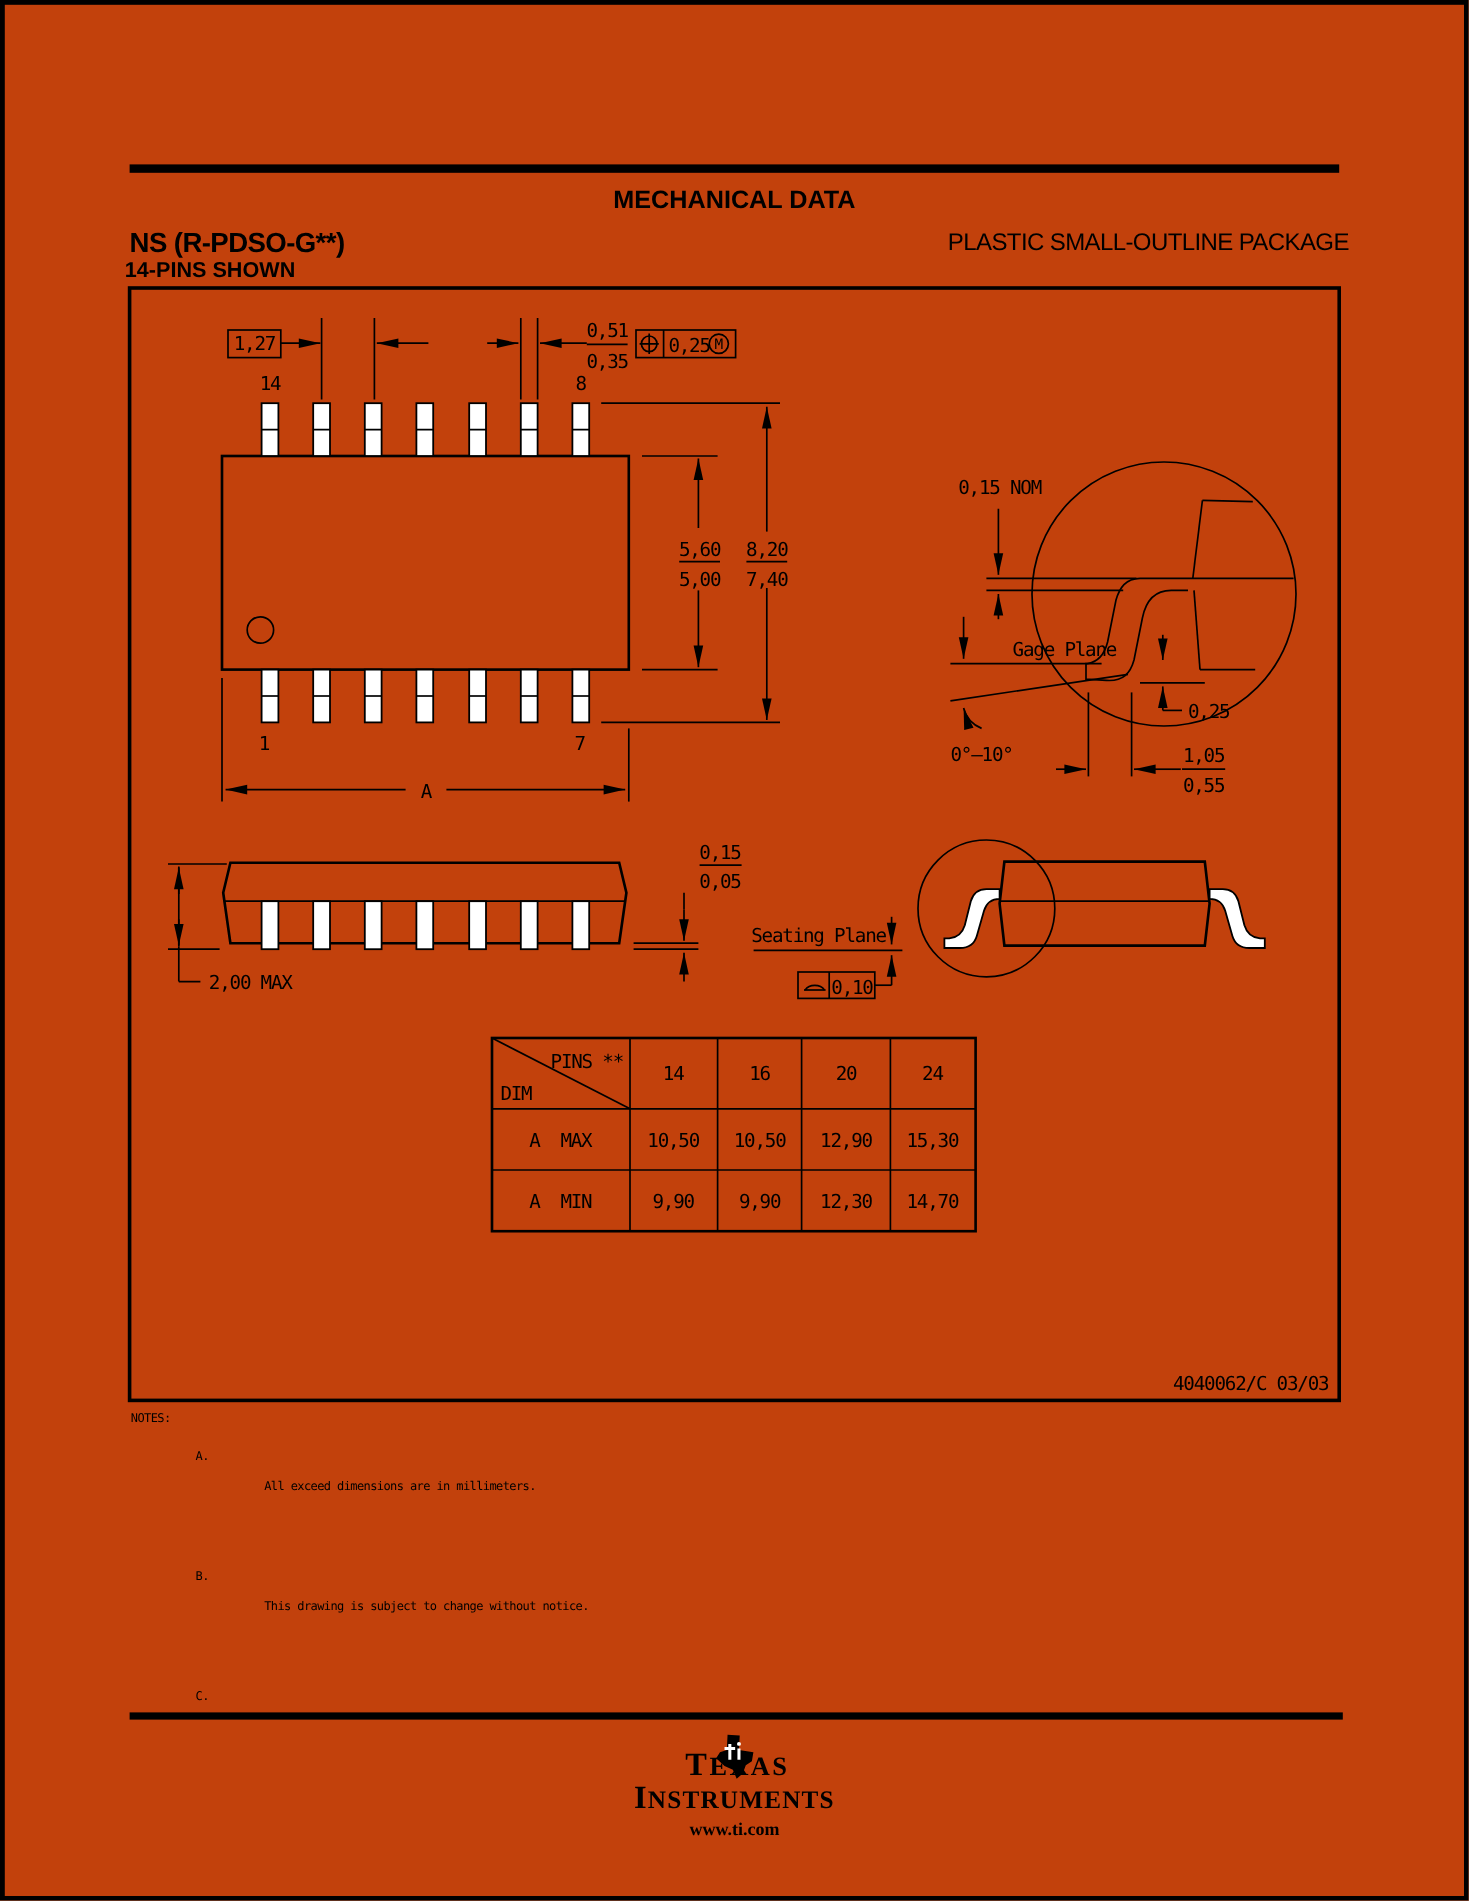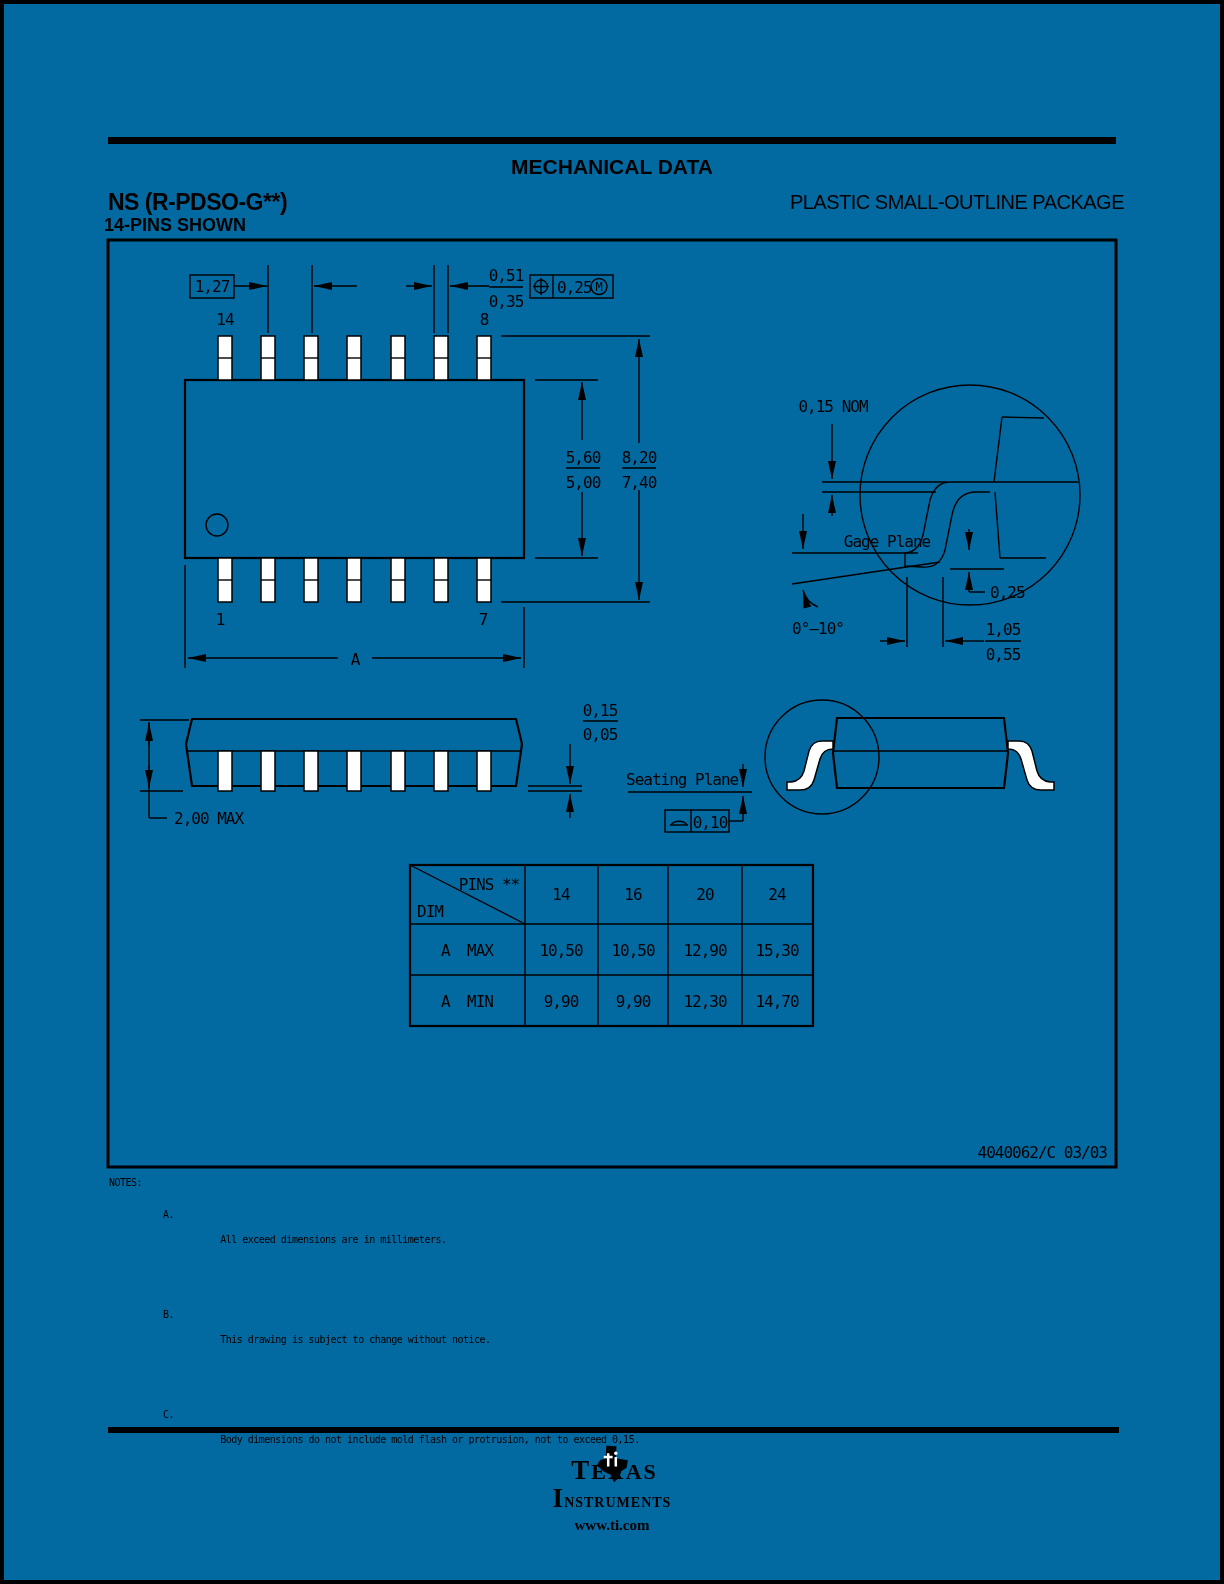--- a/index.html
+++ b/index.html
@@ -1,16 +1,16 @@
 <!DOCTYPE html>
 <html><head>
 <meta charset="utf-8">
 <style>
   html,body{margin:0;padding:0;background:#888;}
-  .page{position:relative;width:1224px;height:1584px;background:#0369a1;overflow:hidden;
+  .page{position:relative;width:1224px;height:1584px;background:#c2410c;overflow:hidden;
         font-family:"Liberation Sans",sans-serif;color:#000;}
   .page-border{position:absolute;inset:0;border:4px solid #000;pointer-events:none;}
   .bar{position:absolute;background:#000;}
   .hdr-title{position:absolute;left:108px;top:155px;width:1008px;text-align:center;
              font-size:21px;font-weight:bold;line-height:24px;letter-spacing:0;}
   .pkg-code{position:absolute;left:108px;top:189px;font-size:23px;font-weight:bold;
             line-height:26px;letter-spacing:-0.5px;}
   .pkg-type{position:absolute;right:100px;top:189px;font-size:20px;font-weight:normal;
             line-height:26px;letter-spacing:-0.5px;}
   .subtitle{position:absolute;left:104px;top:215px;font-size:18px;font-weight:bold;line-height:21px;}
@@ -28,21 +28,21 @@
          font-family:"DejaVu Sans Mono",monospace;font-size:10px;letter-spacing:-0.5px;}
   .note-line{position:relative;padding-left:78px;line-height:25px;white-space:pre;}
   .notes-label{position:absolute;left:0;top:0;}
   .note-letter{position:absolute;left:54px;}
   .ti-logo{position:absolute;top:1444px;left:0;right:0;text-align:center;line-height:1;}
   .ti-row1{display:flex;justify-content:center;align-items:flex-end;height:40px;}
   .ti-texas{display:block;font-family:"Liberation Serif",serif;font-weight:bold;
             font-size:22px;letter-spacing:2px;margin-left:5px;}
   .ti-texas::first-letter,.ti-instruments::first-letter{font-size:27px;}
   .ti-instruments{display:block;font-family:"Liberation Serif",serif;font-weight:bold;
-                  font-size:14px;letter-spacing:1px;margin-top:1px;}
+                  font-size:21px;letter-spacing:1px;margin-top:1px;}
   .ti-url{font-weight:bold;font-size:15px;margin-top:6px;font-family:Liberation Serif, serif;}
 </style>
 </head>
 <body>
 
 <div class="page">
   <div class="page-border"></div>
 
   <div class="bar" style="left:108px;top:137px;width:1008px;height:7px;"></div>
   <div class="hdr-title">MECHANICAL DATA</div>
@@ -284,21 +284,20 @@
     <div class="note-line">
       <span class="note-letter">A.</span>
       <span>All exceed dimensions are in millimeters.</span>
     </div>
     <div class="note-line">
       <span class="note-letter">B.</span>
       <span>This drawing is subject to change without notice.</span>
     </div>
     <div class="note-line">
       <span class="note-letter">C.</span>
-      <span>Body dimensions do not include mold flash or protrusion, not to exceed 0,15.</span>
     </div>
   </div>
 
   <div class="bar" style="left:108px;top:1427px;width:1011px;height:6px;"></div>
   <div class="ti-logo">
     <div class="ti-row1">
       <svg width="38" height="40" viewBox="0 0 60 60">
         <path d="M21,1 L37,2 L36,21 L55,24 L53,36 L45,41 L41,52 L33,59 L28,47 L17,42 L6,32 L11,24 L20,21 Z" fill="#000"></path>
         <line x1="24" y1="13" x2="24" y2="34" stroke="#fff" stroke-width="4"></line>
         <line x1="17" y1="19" x2="31" y2="19" stroke="#fff" stroke-width="4"></line>

